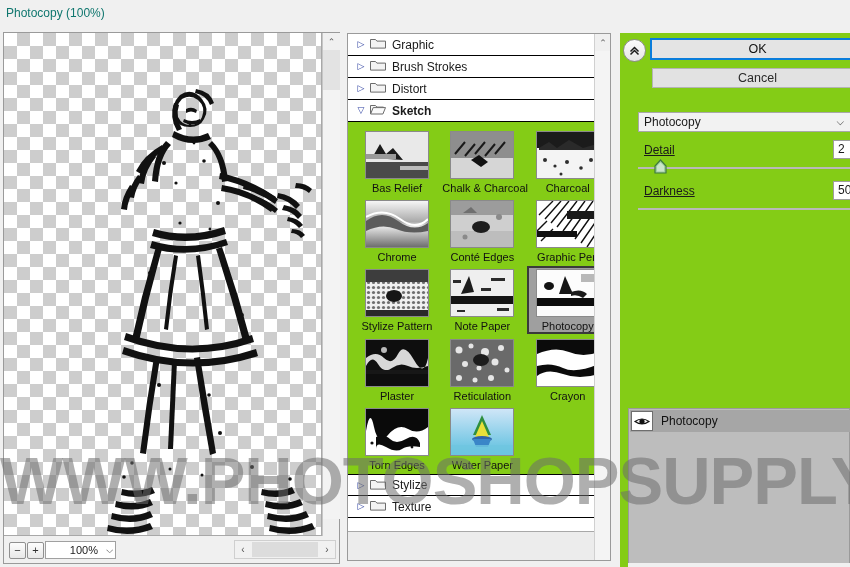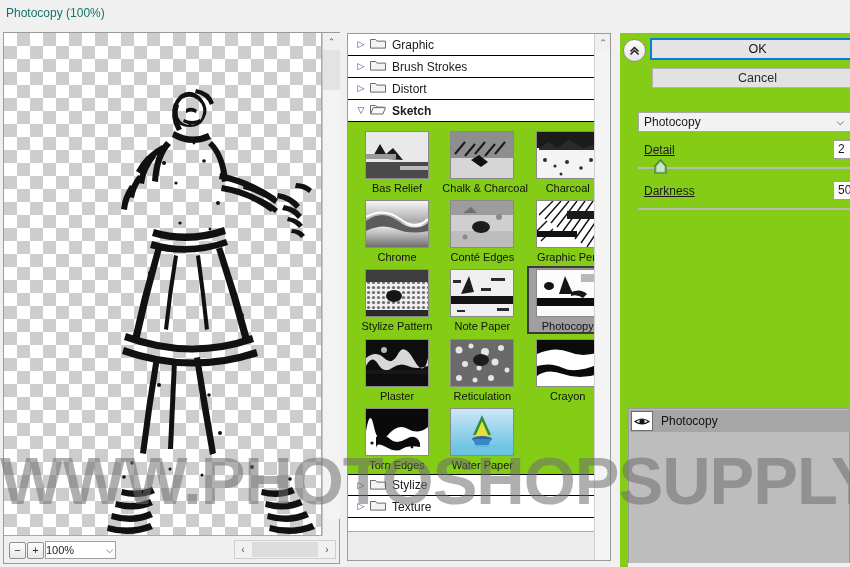--- a/index.html
+++ b/index.html
@@ -31,21 +31,21 @@
   #preview-vscroll{position:absolute;right:0px;top:0px;width:17px;height:503px;background:#f0f0f0;border-left:1px solid #c6c6c6;box-sizing:border-box;}
   .sb-btn{width:17px;height:17px;background:#f0f0f0;display:flex;align-items:center;justify-content:center;color:#5a5a5a;font-size:9px;}
   #preview-vthumb{position:absolute;left:0;top:17px;width:17px;height:40px;background:#e3e3e3;}
   #preview-vtrack{position:absolute;left:0;top:17px;width:17px;height:469px;background:#f3f3f3;}
 
   
   #preview-bottom{position:absolute;left:0px;top:503px;width:335px;height:27px;background:#f0f0f0;}
   .tiny-btn{width:15px;height:15px;border:1px solid #909090;background:linear-gradient(#fdfdfd,#e8e8e8);
     display:flex;align-items:center;justify-content:center;font-size:11px;line-height:1;color:#303030;border-radius:2px;}
   #zoom-combo{position:absolute;left:41px;top:5px;width:71px;height:18px;border:1px solid #a0a0a0;background:#fff;box-sizing:border-box;}
-  #zoom-value{position:absolute;left:0;top:2px;width:52px;text-align:left;font-size:11px;}
+  #zoom-value{position:absolute;left:0;top:2px;width:52px;text-align:right;font-size:11px;}
   #zoom-arrow{position:absolute;right:2px;top:3px;color:#555;font-size:9px;}
   #preview-hscroll{position:absolute;left:230px;top:4px;width:102px;height:19px;background:#f1f1f1;border:1px solid #cfcfcf;box-sizing:border-box;display:flex;align-items:center;}
   .hsb-arrow{width:16px;height:17px;display:flex;align-items:center;justify-content:center;color:#555;font-size:10px;}
   #preview-hthumb{height:15px;background:#dcdcdc;flex:1;margin:0 1px;}
 
   
   #filter-pane{position:absolute;left:347px;top:33px;width:264px;height:528px;background:#fff;
     border:1px solid #9a9a9a;box-sizing:border-box;overflow:hidden;}
   .cat-row{position:relative;height:22px;border-bottom:1px solid #000;display:flex;align-items:center;padding-left:6px;background:#fff;box-sizing:border-box;}
   .cat-arrow{width:14px;color:#2c3fa0;font-size:9px;line-height:1;display:flex;align-items:center;justify-content:center;}

